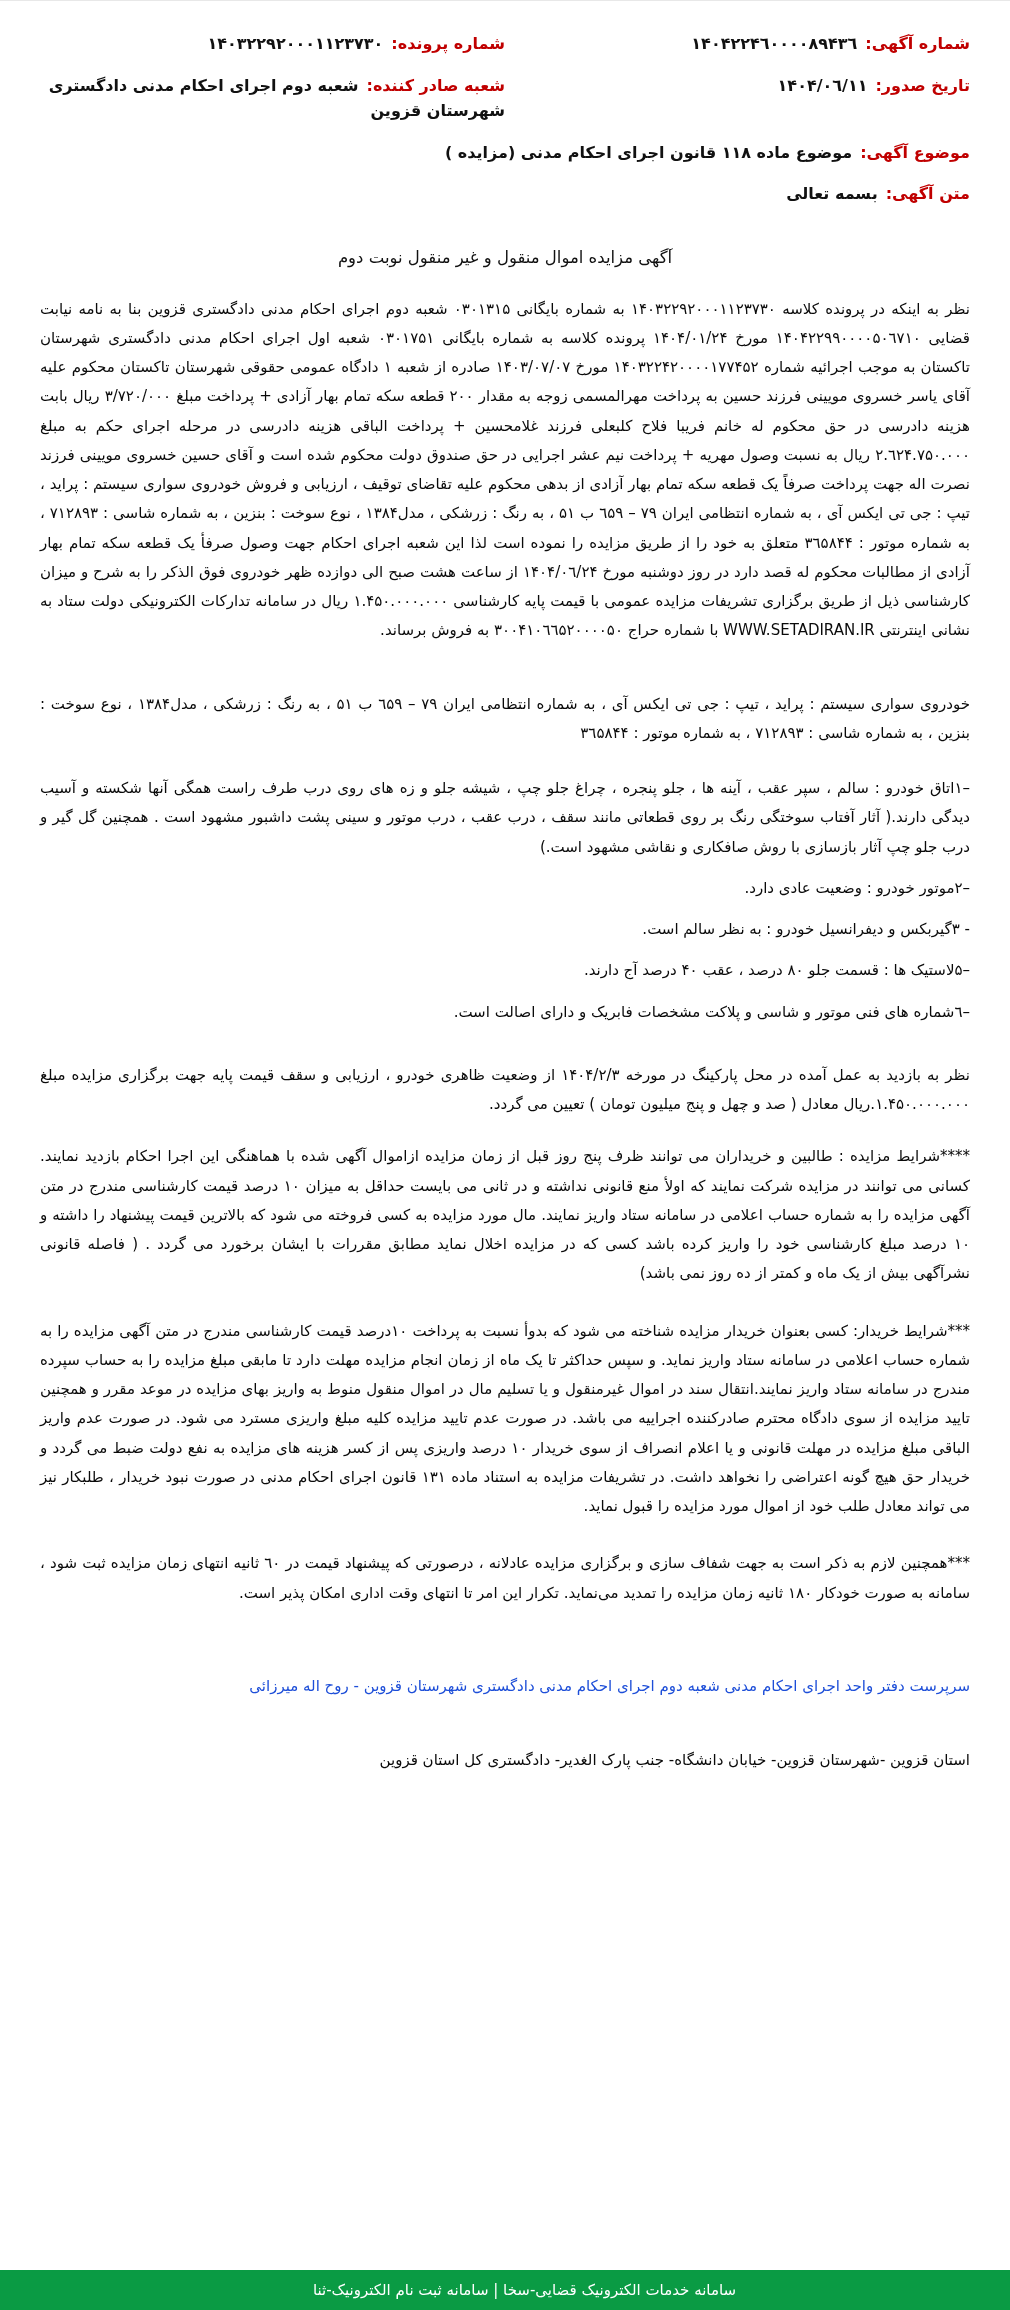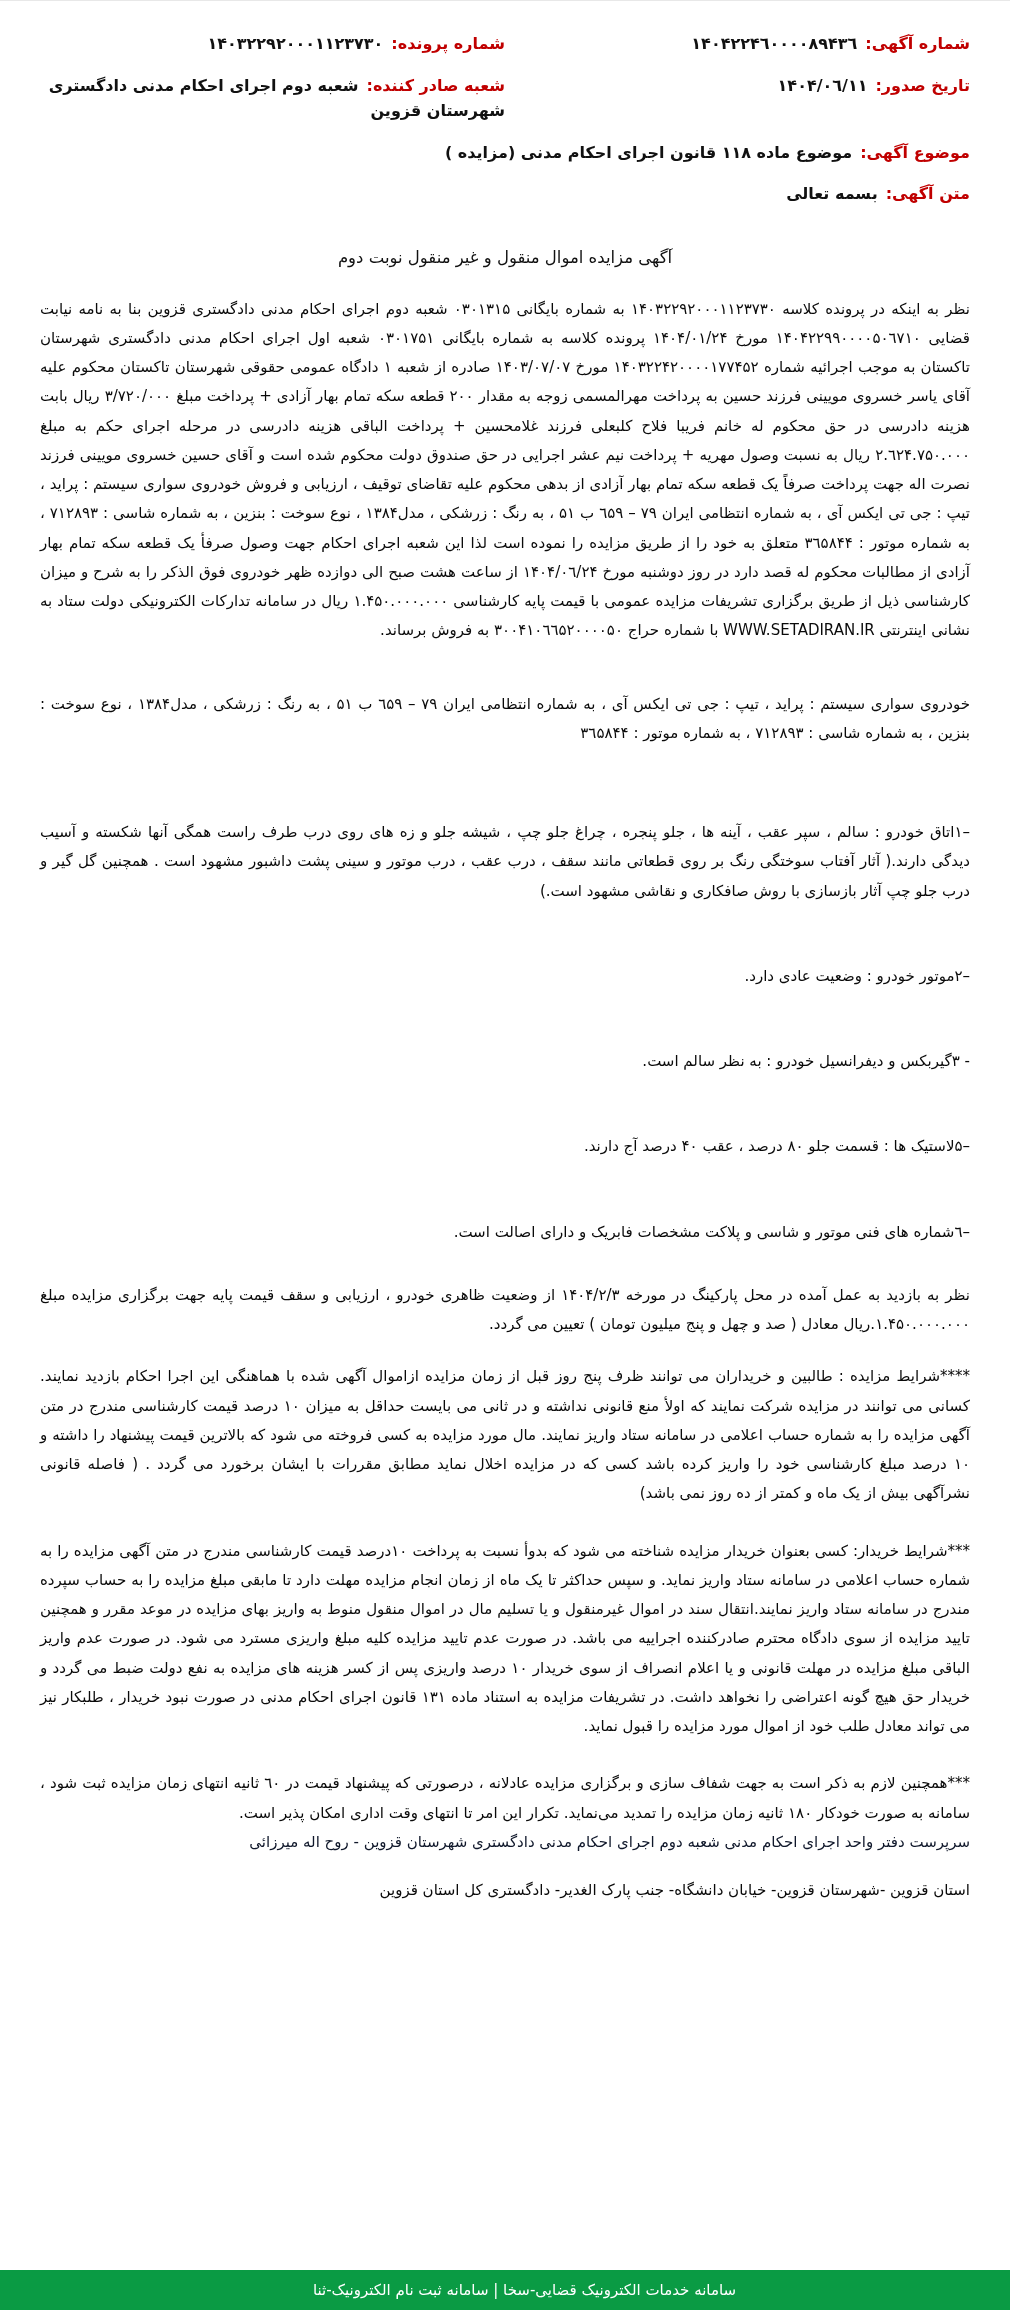--- a/index.html
+++ b/index.html
@@ -41,32 +41,33 @@
   }
   .para {
     font-size: 15px;
     line-height: 1.95;
     text-align: justify;
     color: #0a0a0a;
   }
   .intro { margin-bottom: 44px; }
   .specs-heading { margin-bottom: 30px; text-align: right; }
   .vehicle-specs { margin-bottom: 26px; }
-  .list-item { margin-bottom: 12px; margin-top: 44px; }
+  .list-item { margin-bottom: 12px; }
   .valuation { margin-top: 22px; margin-bottom: 23px; }
   .terms { margin-bottom: 28px; }
   .note { margin-bottom: 0; }
   .signature {
+    margin-top: 64px;
     font-size: 15px;
     line-height: 1.9;
     text-align: right;
-    color: #0f172a;
+    color: #1d4ed8;
   }
   .address {
-    margin-top: 20px;
+    margin-top: 46px;
     font-size: 15px;
     line-height: 1.9;
     text-align: right;
     color: #0a0a0a;
   }
   .footer-bar {
     flex: 0 0 auto;
     height: 40px;
     background: #0a9b44;
     color: #ffffff;

